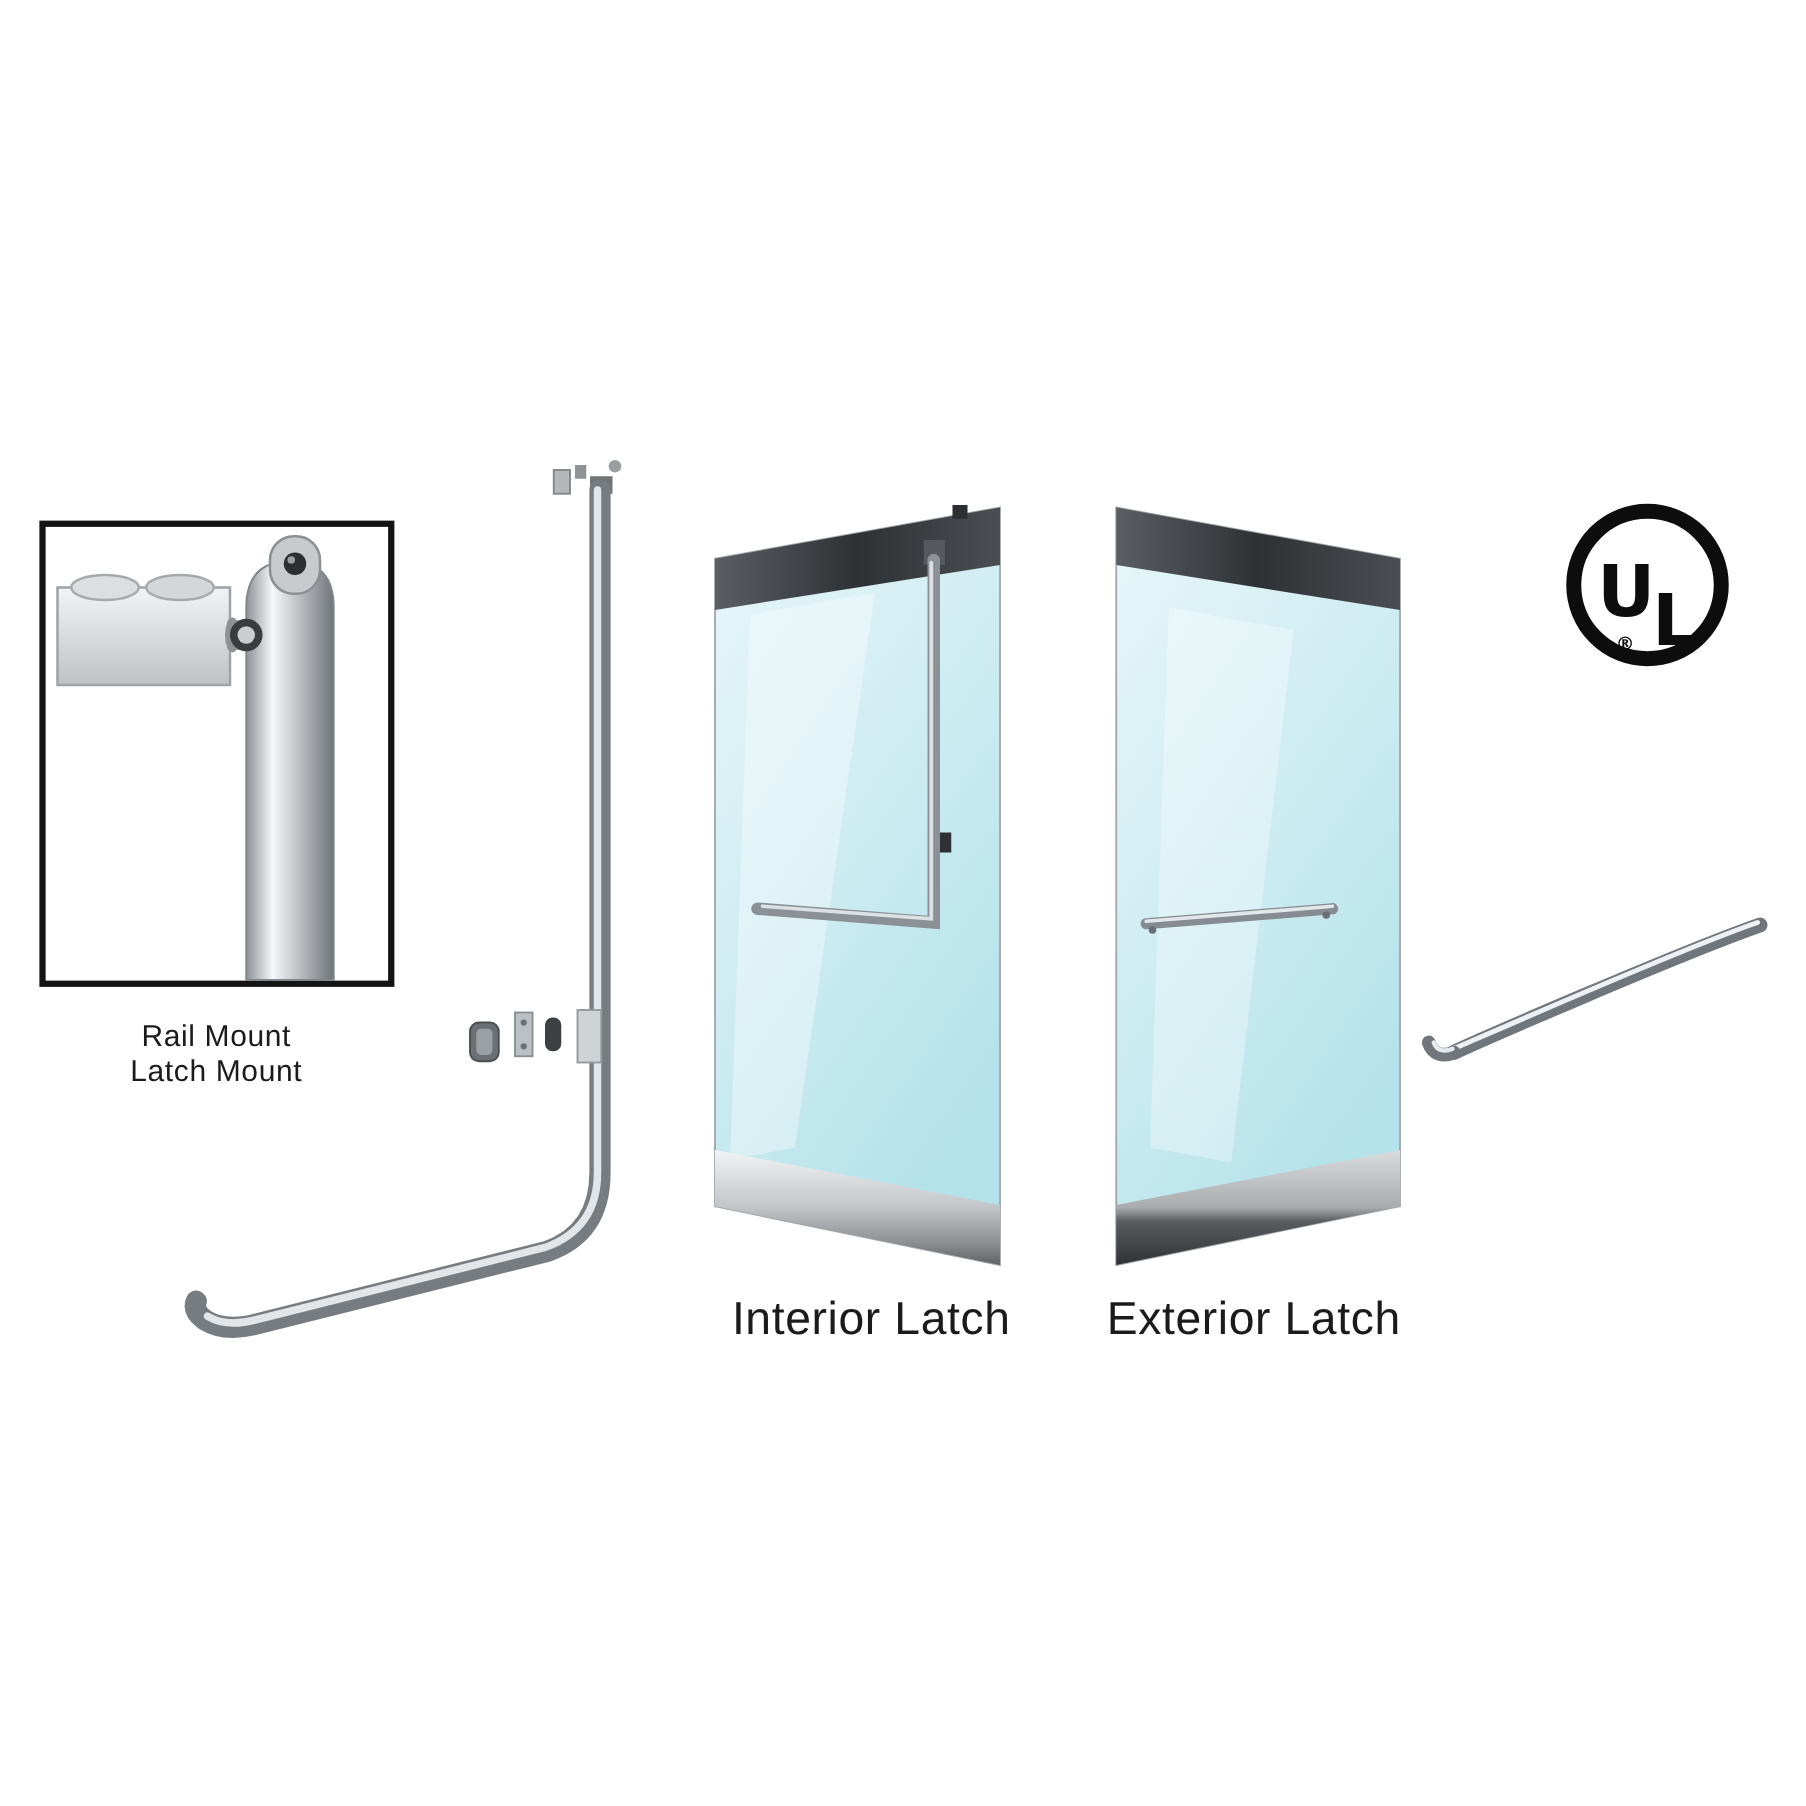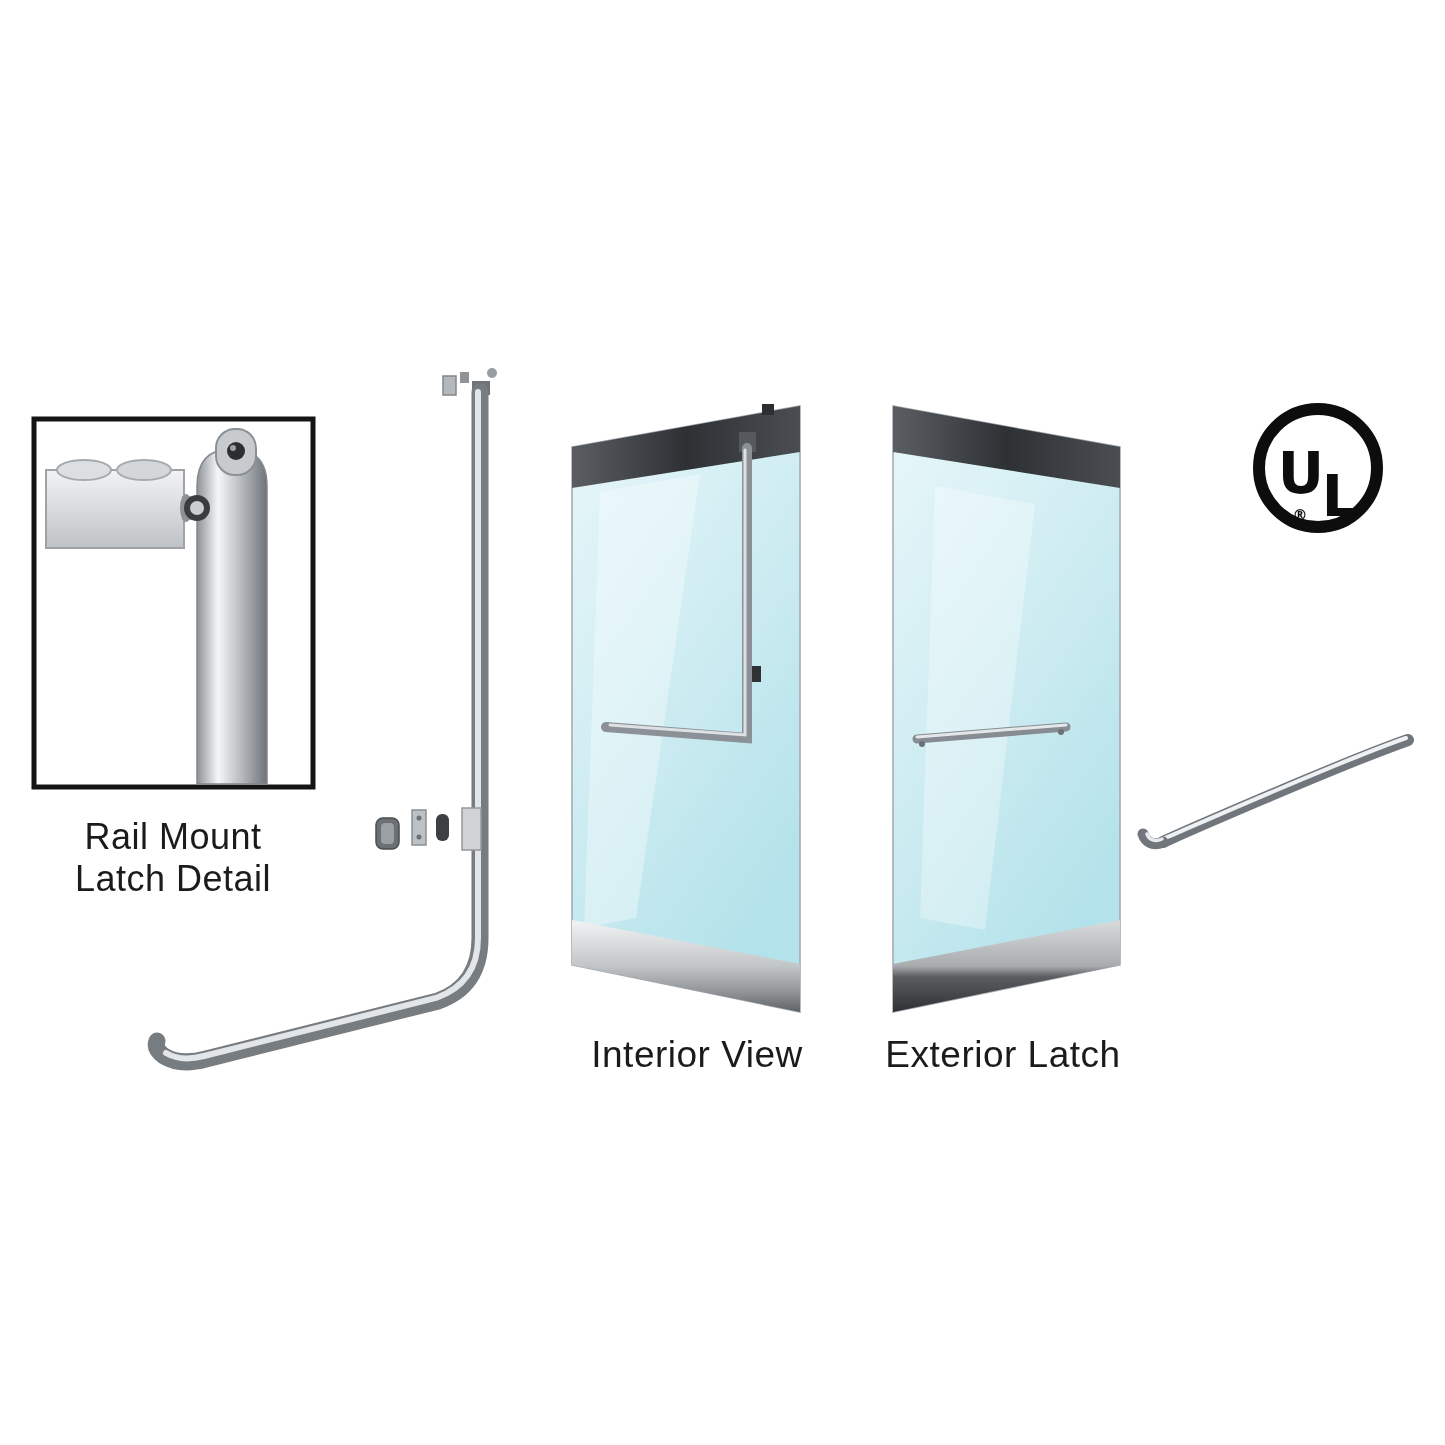--- a/index.html
+++ b/index.html
@@ -9,21 +9,21 @@
     height: 1445px;
     background: #ffffff;
     overflow: hidden;
     font-family: "Liberation Sans", sans-serif;
   }
   #artwork { position: absolute; left: 0; top: 0; }
   .caption {
     position: absolute;
     text-align: center;
     color: #1b1b1b;
-    font-size: 36px;
+    font-size: 24px;
     line-height: 1.16;
     letter-spacing: 0.5px;
   }
   .caption-latch { left: 18px;  top: 816px; width: 310px; }
   .caption-interior { left: 552px; top: 1034px; width: 290px; font-size: 37px; }
   .caption-exterior { left: 858px; top: 1034px; width: 290px; font-size: 37px; }
 </style>
 </head>
 <body>
 
@@ -149,20 +149,20 @@
     <g font-family="DejaVu Sans, sans-serif">
       <circle cx="1318" cy="468" r="59" fill="#ffffff" stroke="#0d0d0d" stroke-width="12"></circle>
       <text x="1301" y="493" text-anchor="middle" font-size="57" font-weight="bold" fill="#0d0d0d">U</text>
       <text x="1340" y="516" text-anchor="middle" font-size="57" font-weight="bold" fill="#0d0d0d">L</text>
       <text x="1300" y="520" text-anchor="middle" font-size="15" font-weight="bold" fill="#0d0d0d">®</text>
     </g>
   </svg>
 
   <div class="caption caption-latch">
     <div>Rail Mount</div>
-    <div>Latch Detail</div>
+    <div>Latch Mount</div>
   </div>
 
-  <div class="caption caption-interior">Interior View</div>
+  <div class="caption caption-interior">Interior Latch</div>
 
   <div class="caption caption-exterior">Exterior Latch</div>
 
 </div>
 
 </body></html>

